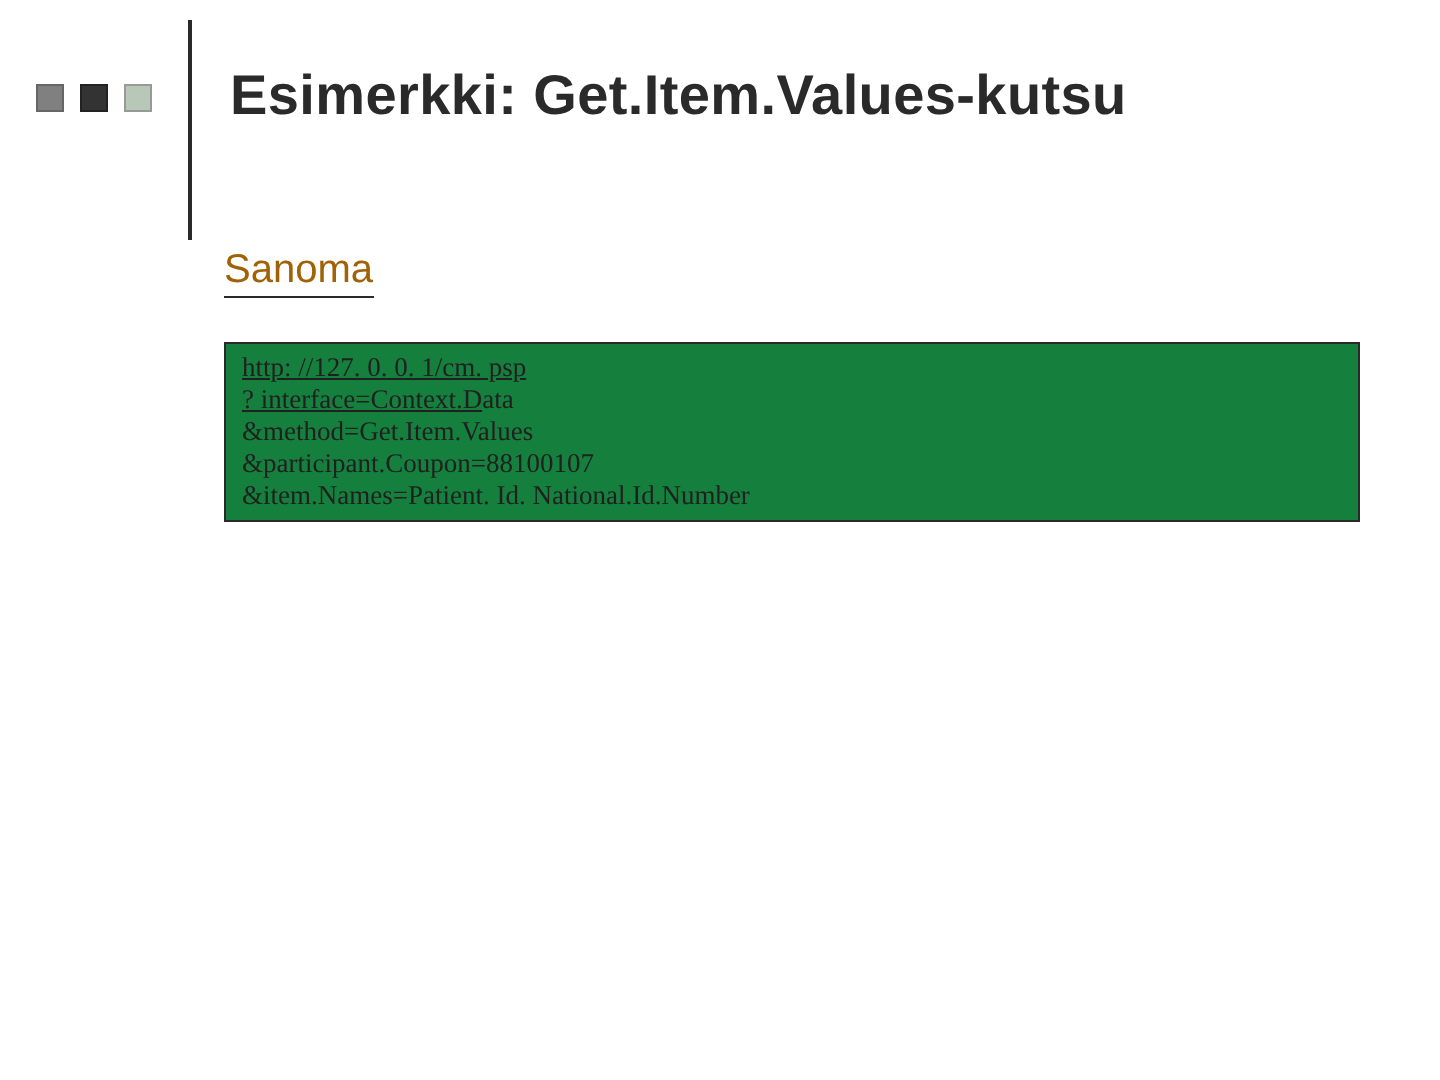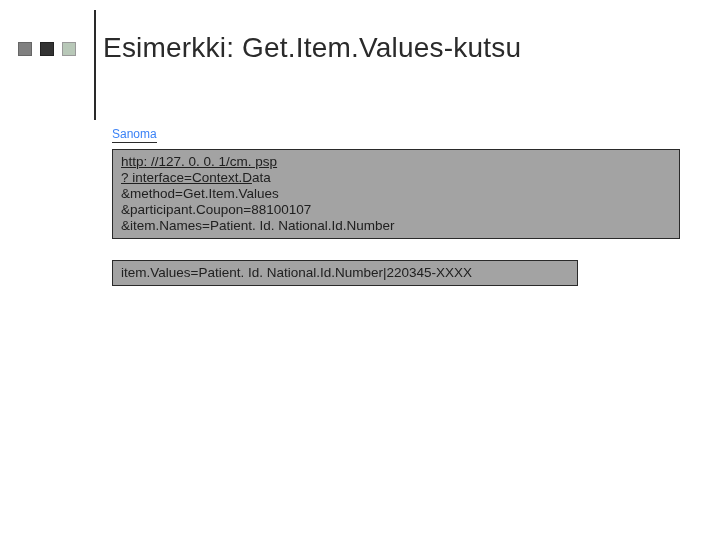--- a/index.html
+++ b/index.html
@@ -34,52 +34,53 @@
   .vline {
     position: absolute;
     left: 94px;
     top: 10px;
     width: 0;
     height: 110px;
     border-left: 2px solid #2a2a2a;
   }
   .title {
     position: absolute;
-    left: 103px;
+    left: 115px;
     top: 32px;
     font-size: 28px;
     color: #2a2a2a;
     letter-spacing: 0.2px;
+    font-weight: bold;
   }
   .section-heading {
-    font-size: 12px;
-    color: #3b82f6;
+    font-size: 20px;
+    color: #a16207;
     border-bottom: 1.5px solid #2a2a2a;
     display: inline-block;
     padding-bottom: 1px;
     margin-bottom: 2px;
   }
   .section1 {
     position: absolute;
     left: 112px;
     top: 124px;
     width: 568px;
   }
   .section2 {
     position: absolute;
     left: 112px;
     top: 256px;
     width: 568px;
   }
   .codebox {
-    margin-top: 4px;
+    margin-top: 20px;
     border: 1px solid #2a2a2a;
-    background: #a3a3a3;
+    background: #15803d;
     padding: 4px 8px 4px 8px;
-    font-family: Liberation Sans, sans-serif;
+    font-family: Liberation Serif, serif;
     font-size: 13.5px;
     line-height: 16px;
     color: #202020;
     white-space: pre;
   }
   .codebox .ul {
     text-decoration: underline;
   }
   .respbox {
     width: 448px;
@@ -103,16 +104,15 @@
   <div class="section1">
     <div class="section-heading">Sanoma</div>
     <div class="codebox"><span class="ul">http: //127. 0. 0. 1/cm. psp</span>
 <span class="ul">? interface=Context.D</span><span>ata</span>
 <span>&amp;method=Get.Item.Values</span>
 <span>&amp;participant.Coupon=88100107</span>
 <span>&amp;item.Names=Patient. Id. National.Id.Number</span></div>
   </div>
 
   <div class="section2">
-    <div class="codebox respbox"><span>item.Values=Patient. Id. National.Id.Number|220345-XXXX</span></div>
   </div>
 
 </div>
 
 </body></html>

